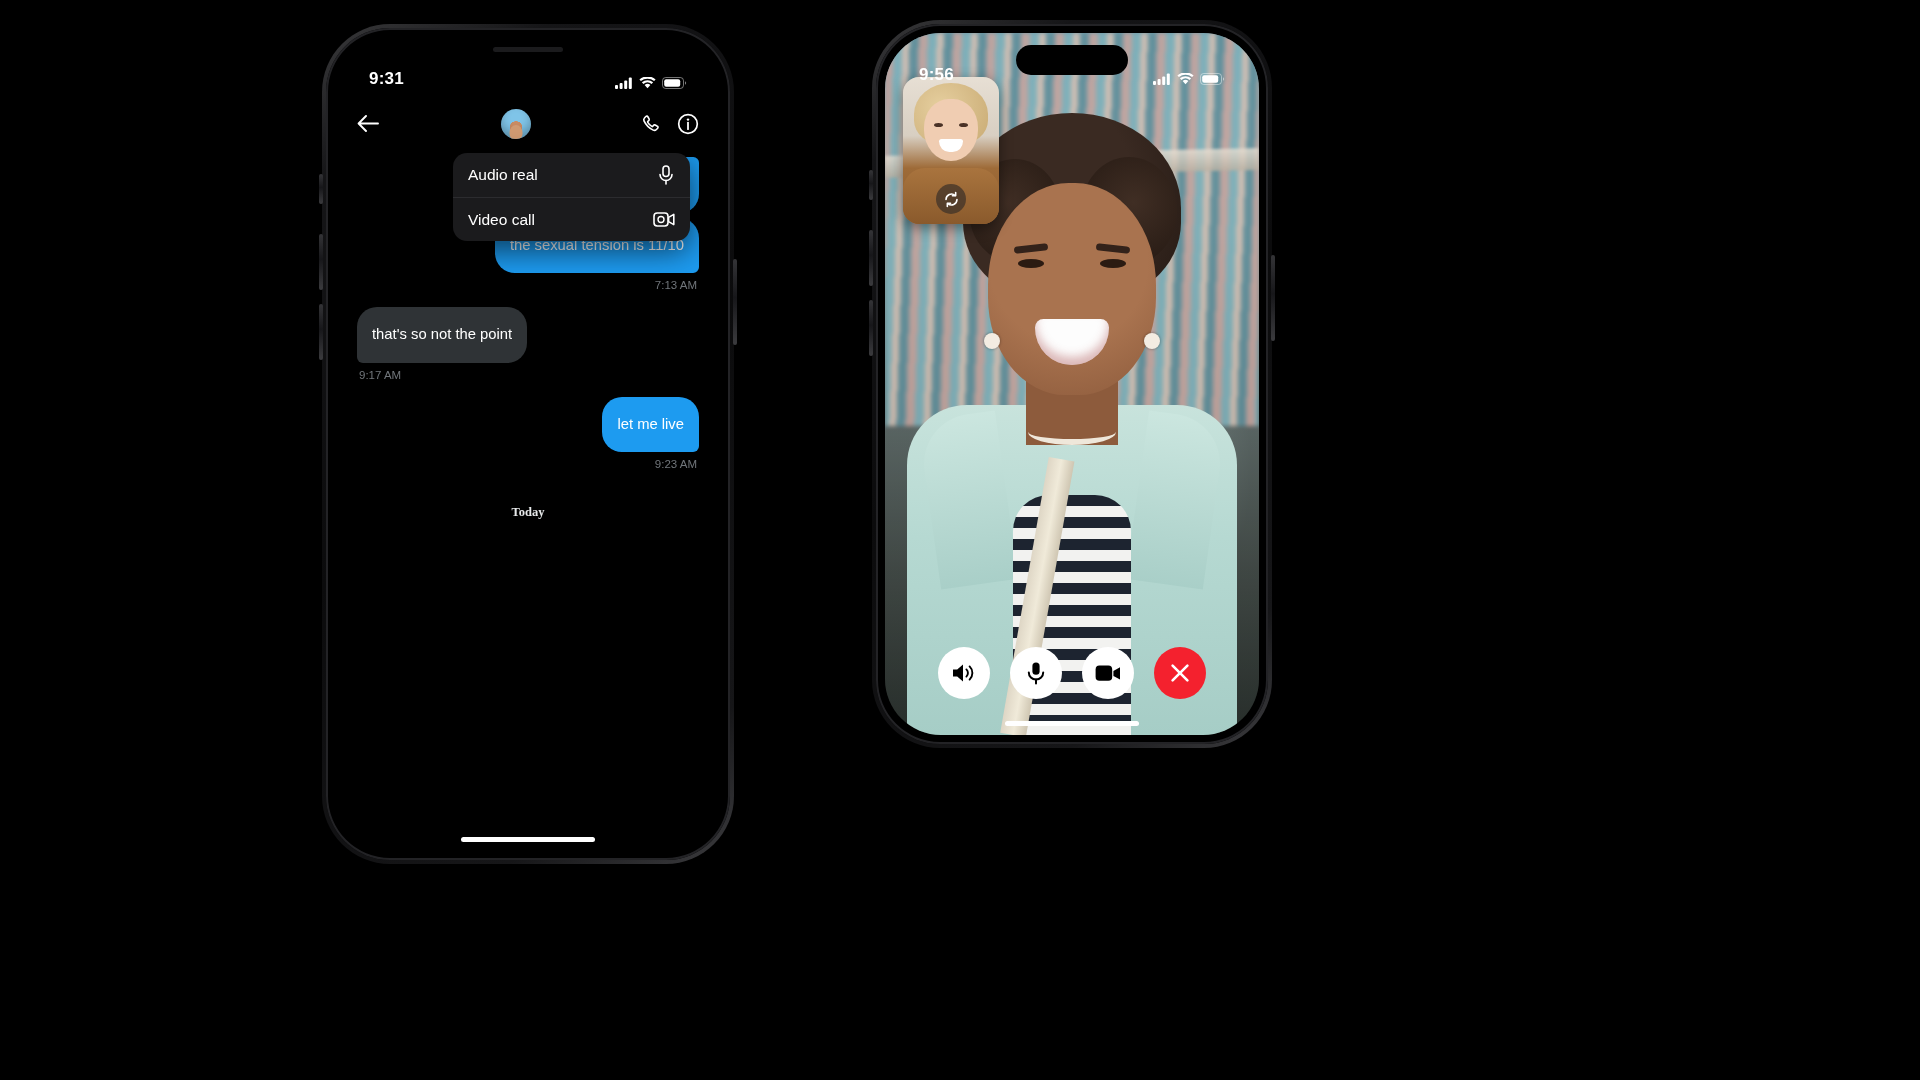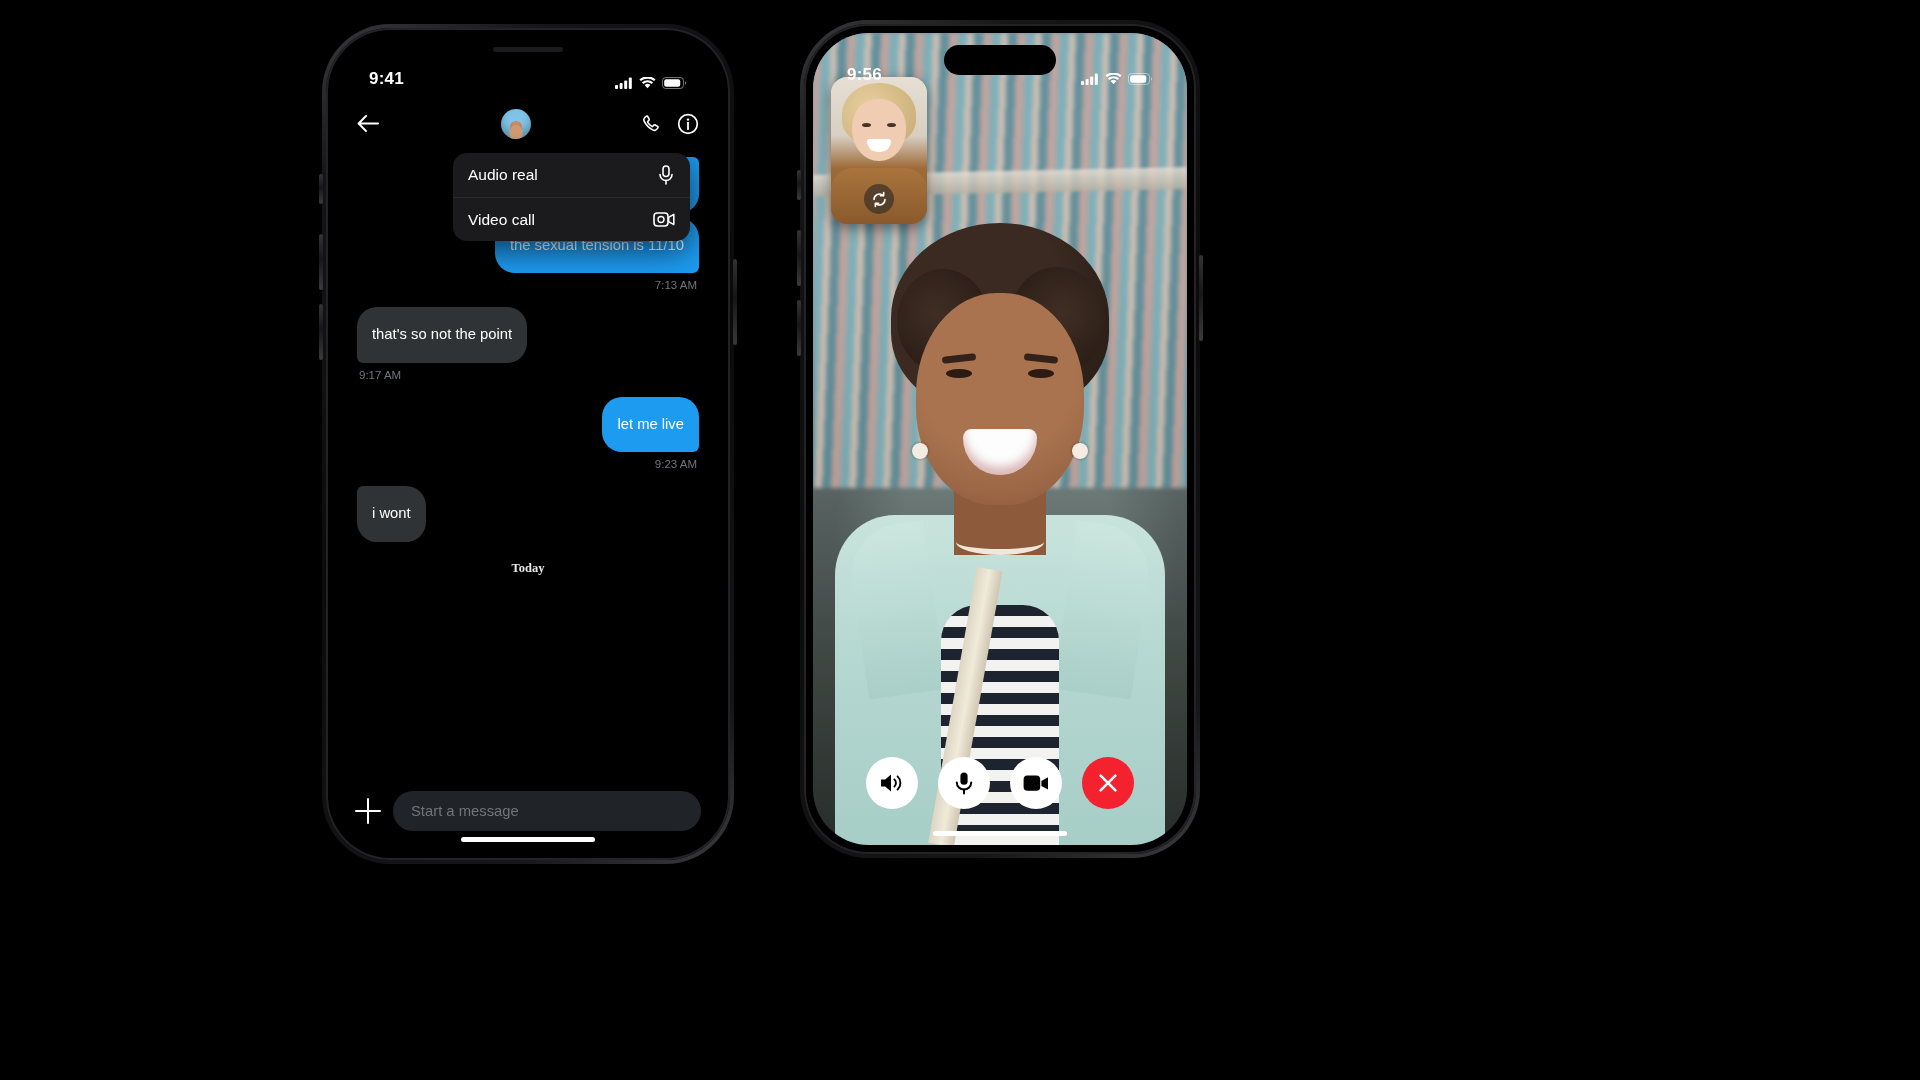--- a/index.html
+++ b/index.html
@@ -115,21 +115,21 @@
     flex:1; height:40px; background:#202327; border-radius:20px;
     display:flex; align-items:center; padding:0 18px;
     color:#71767b; font-size:14.8px;
   }
   .home-ind{
     position:absolute; bottom:9px; left:50%; transform:translateX(-50%);
     width:134px; height:5px; border-radius:3px; background:#fff;
   }
 
   
-  #phone-right{ left:800px; top:20px; width:400px; height:838px; }
+  #phone-right{ left:872px; top:20px; width:400px; height:728px; }
   #phone-right .screen{ background:#000; }
   .video-feed{
     position:absolute; inset:0;
     background:
       radial-gradient(ellipse 46% 30% at 52% 62%, rgba(0,0,0,0) 0 60%, rgba(0,0,0,.18) 100%),
       linear-gradient(180deg,#8fb9c8 0%,#b6c9cb 16%,#9fb7b8 30%,#6d7b79 55%,#4b5450 78%,#2f3733 100%);
     overflow:hidden;
   }
   
   .bg-stripes{
@@ -265,21 +265,21 @@
     <div class="btn-side btn-left" style="top:150px;height:30px;"></div>
     <div class="btn-side btn-left" style="top:210px;height:56px;"></div>
     <div class="btn-side btn-left" style="top:280px;height:56px;"></div>
     <div class="btn-side btn-right" style="top:235px;height:86px;"></div>
     <div class="bezel"></div>
 
     <div class="screen">
 
       <div class="statusbar sb-dark">
         <div class="nub"></div>
-        <div class="sb-time">9:41</div>
+        <div class="sb-time">9:31</div>
         <div class="sb-right">
           <svg width="18" height="12" viewBox="0 0 18 12">
             <rect x="0" y="8" width="3" height="4" rx="1" fill="#fff"></rect>
             <rect x="4.6" y="6" width="3" height="6" rx="1" fill="#fff"></rect>
             <rect x="9.2" y="3.4" width="3" height="8.6" rx="1" fill="#fff"></rect>
             <rect x="13.8" y="0.6" width="3" height="11.4" rx="1" fill="#fff"></rect>
           </svg>
           <svg width="17" height="12" viewBox="0 0 17 12">
             <path d="M8.5 11.2 L5.6 7.9a4.6 4.6 0 0 1 5.8 0Z" fill="#fff"></path>
             <path d="M2.9 5.3a8.6 8.6 0 0 1 11.2 0l-1.5 1.7a6.4 6.4 0 0 0-8.2 0Z" fill="#fff"></path>
@@ -353,33 +353,26 @@
 
         <div class="gap"></div>
 
         <div class="msg-row out">
           <div class="bubble">let me live</div>
           <div class="stamp">9:23 AM</div>
         </div>
 
         <div class="gap"></div>
 
-        <div class="msg-row in">
-          <div class="bubble mid">i wont</div>
-        </div>
         <div class="gap-sm"></div>
 
         <div class="day-divider">Today</div>
 
       </div>
 
-      <div class="composer">
-        <div class="plus-btn"></div>
-        <div class="composer-input">Start a message</div>
-      </div>
 
       <div class="home-ind"></div>
     </div>
   </div>
 
   <div class="phone" id="phone-right">
     <div class="btn-side btn-left" style="top:150px;height:30px;"></div>
     <div class="btn-side btn-left" style="top:210px;height:56px;"></div>
     <div class="btn-side btn-left" style="top:280px;height:56px;"></div>
     <div class="btn-side btn-right" style="top:235px;height:86px;"></div>

